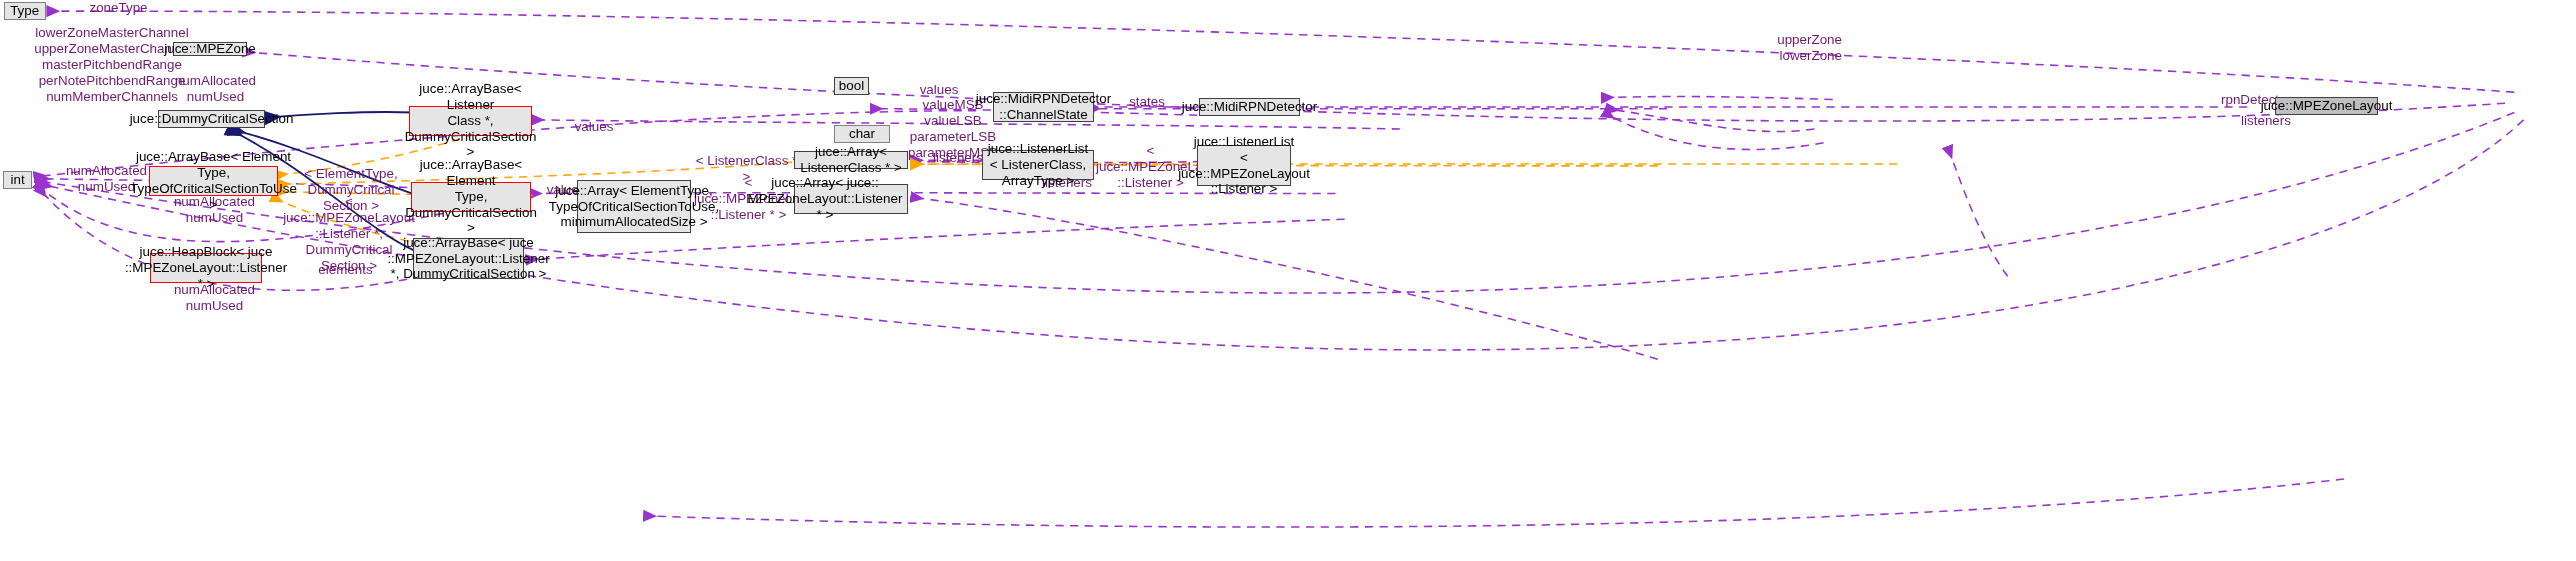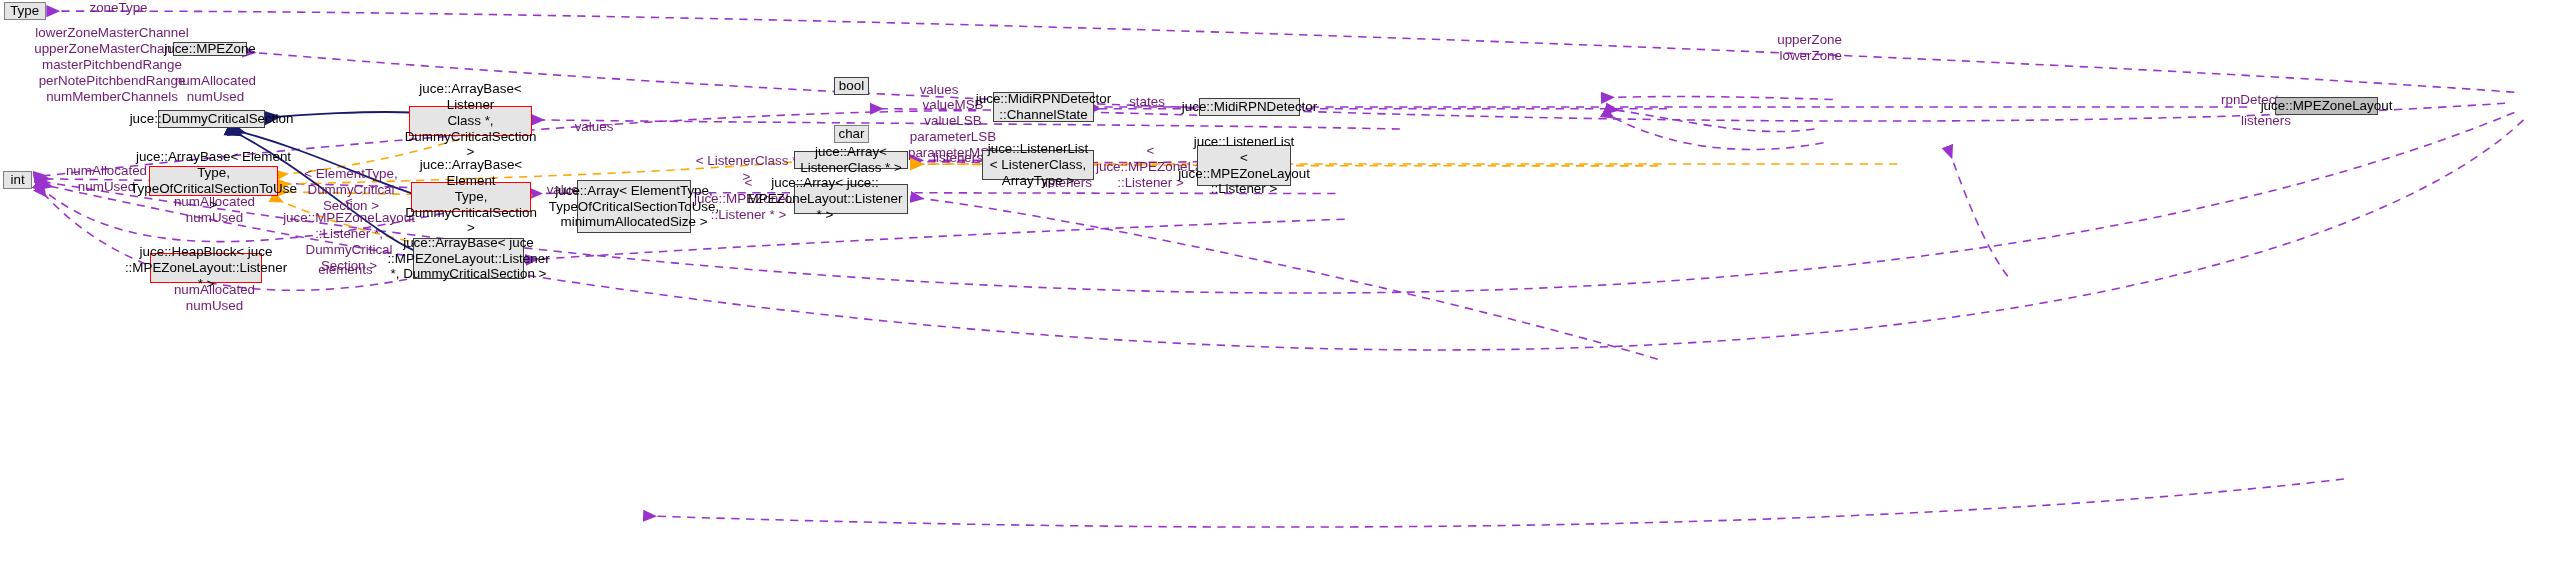--- a/index.html
+++ b/index.html
@@ -124,21 +124,21 @@
   </div>
 
   <div class="node n-dark" style="left:158px; top:110px; width:107px; height:18.4px;">
     <span>juce::DummyCriticalSection</span>
   </div>
 
   <div class="node n-dark" style="left:834px; top:77px; width:35px; height:18.4px;">
     <span>bool</span>
   </div>
 
-  <div class="node n-grey" style="left:834px; top:125px; width:35px; height:18.4px;">
+  <div class="node n-grey" style="left:834px; top:125px; width:56px; height:18.4px;">
     <span>char</span>
   </div>
 
   <div class="node n-red" style="left:409px; top:106px; width:123px; height:29.5px;">
     <span>juce::ArrayBase&lt; Listener
 Class *, DummyCriticalSection &gt;</span>
   </div>
 
   <div class="node n-red" style="left:149px; top:166px; width:129px; height:29.5px;">
     <span>juce::ArrayBase&lt; Element

